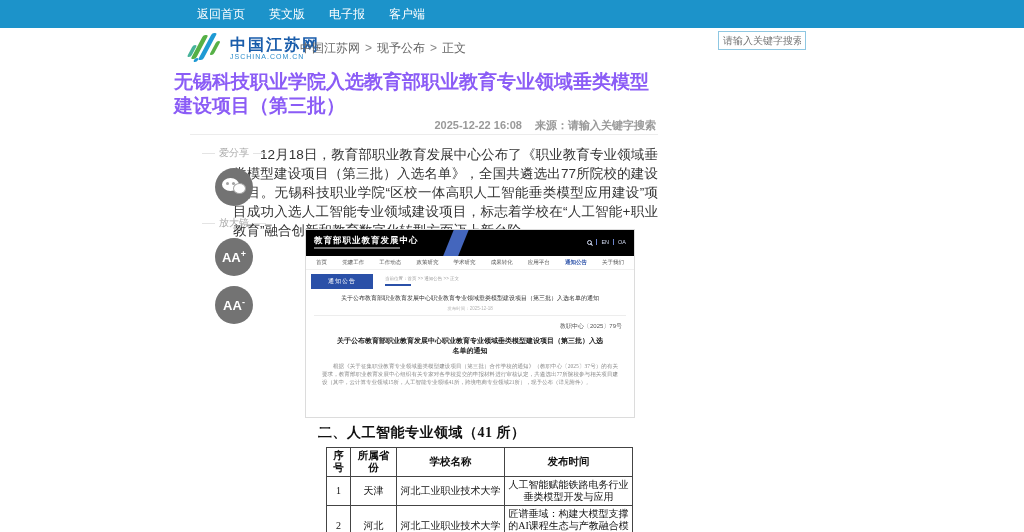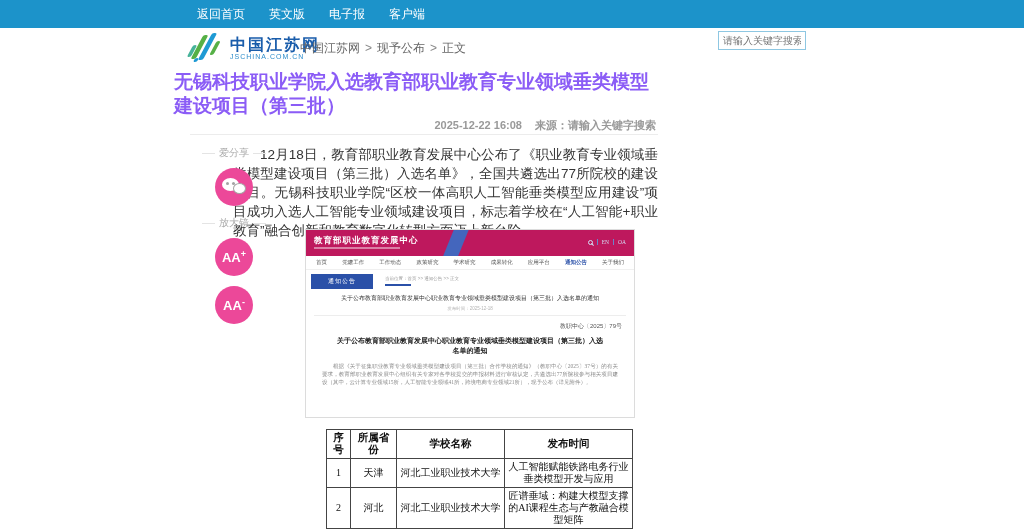--- a/index.html
+++ b/index.html
@@ -41,35 +41,35 @@
               font-size:11px; color:#999; }
   .art-meta span { margin-left:10px;font-weight:bold; }
   .art-divider { position:absolute; left:190px; top:134px; width:468px; border-top:1px solid #ececec; }
   .art-body { position:absolute; left:233px; top:145px; width:425px; font-size:13.5px; line-height:19px;
               color:#333; text-align:justify; text-indent:2em; }
 
   
   .toolcol { position:absolute; left:202px; top:140px; width:64px; text-align:center; }
   .tool-label { display:flex; align-items:center; gap:4px; font-size:10px; color:#aaa; margin:6px 0 8px; }
   .tool-label::before, .tool-label::after { content:""; flex:1; height:1px; background:#e4e4e4; }
-  .circle { width:38px; height:38px; border-radius:50%; background:#ec4899; margin:0 auto 10px;
+  .circle { width:38px; height:38px; border-radius:50%; background:#737373; margin:0 auto 10px;
             position:relative; color:#fff; display:flex; align-items:center; justify-content:center;
             cursor:pointer; }
   .wechat-b1 { position:absolute; left:7px; top:10px; width:17px; height:13px; background:#fff; border-radius:50%; }
   .wechat-b1::after { content:""; position:absolute; left:4px; top:4px; width:3px; height:3px;
                       border-radius:50%; background:#a3a3a3; box-shadow:6px 0 0 #a3a3a3; }
   .wechat-b2 { position:absolute; left:18px; top:15px; width:13px; height:11px; background:#fff;
                border-radius:50%; border:1px solid #a3a3a3; }
   .aa { font-size:13px; font-weight:bold; letter-spacing:0; }
   .aa sup, .aa sub { font-size:9px; }
 
   
   .notice { position:absolute; left:305px; top:229px; width:330px; height:189px; background:#fff;
             border:1px solid #dcdcdc; overflow:hidden; font-family:"Liberation Sans",sans-serif; }
-  .n-head { position:relative; height:26px; background:#be185d; overflow:hidden;font-family:Liberation Serif, serif; }
+  .n-head { position:relative; height:26px; background:#000000; overflow:hidden; }
   .n-slash { position:absolute; left:142px; top:-2px; width:15px; height:32px; background:#4466bd;
              transform:skewX(-22deg); }
   .n-site { position:absolute; left:8px; top:5px; color:#fff; font-size:8.5px; font-weight:bold;
             letter-spacing:1px; }
   .n-site-sub { position:absolute; left:8px; top:17px; width:86px; height:2px; background:rgba(255,255,255,.45); }
   .n-tools { position:absolute; right:8px; top:9px; display:flex; align-items:center; gap:4px;
              color:#d4ddf5; font-size:5.5px; }
   .n-tools .vline { width:1px; height:6px; background:#6b84cc; }
   .mag-s { width:5px; height:5px; border:1px solid #d4ddf5; border-radius:50%; position:relative; display:inline-block; }
   .mag-s::after { content:""; position:absolute; width:3px; height:1px; background:#d4ddf5;
@@ -197,20 +197,21 @@
   </div>
   <div class="n-list-title">关于公布教育部职业教育发展中心职业教育专业领域垂类模型建设项目（第三批）入选名单的通知</div>
   <div class="n-list-meta">发布时间：2025-12-18</div>
   <div class="n-hr"></div>
   <div class="n-docno">教职中心〔2025〕79号</div>
   <div class="n-doctitle">关于公布教育部职业教育发展中心职业教育专业领域垂类模型建设项目（第三批）入选名单的通知</div>
   <div class="n-docbody">根据《关于征集职业教育专业领域垂类模型建设项目（第三批）合作学校的通知》（教职中心〔2025〕37号）的有关要求，教育部职业教育发展中心组织有关专家对各学校提交的申报材料进行审核认定，共遴选出77所院校参与相关项目建设（其中，云计算专业领域15所，人工智能专业领域41所，跨境电商专业领域21所），现予公布（详见附件）。</div>
 </div>
 
 <div class="docsec">
+  <h2>二、人工智能专业领域（41 所）</h2>
   <table class="list">
     <colgroup>
         <col class="c1">
         <col class="c2">
         <col class="c3">
         <col class="c4">
       </colgroup>
     <thead>
       <tr>
         <th>序号</th>

